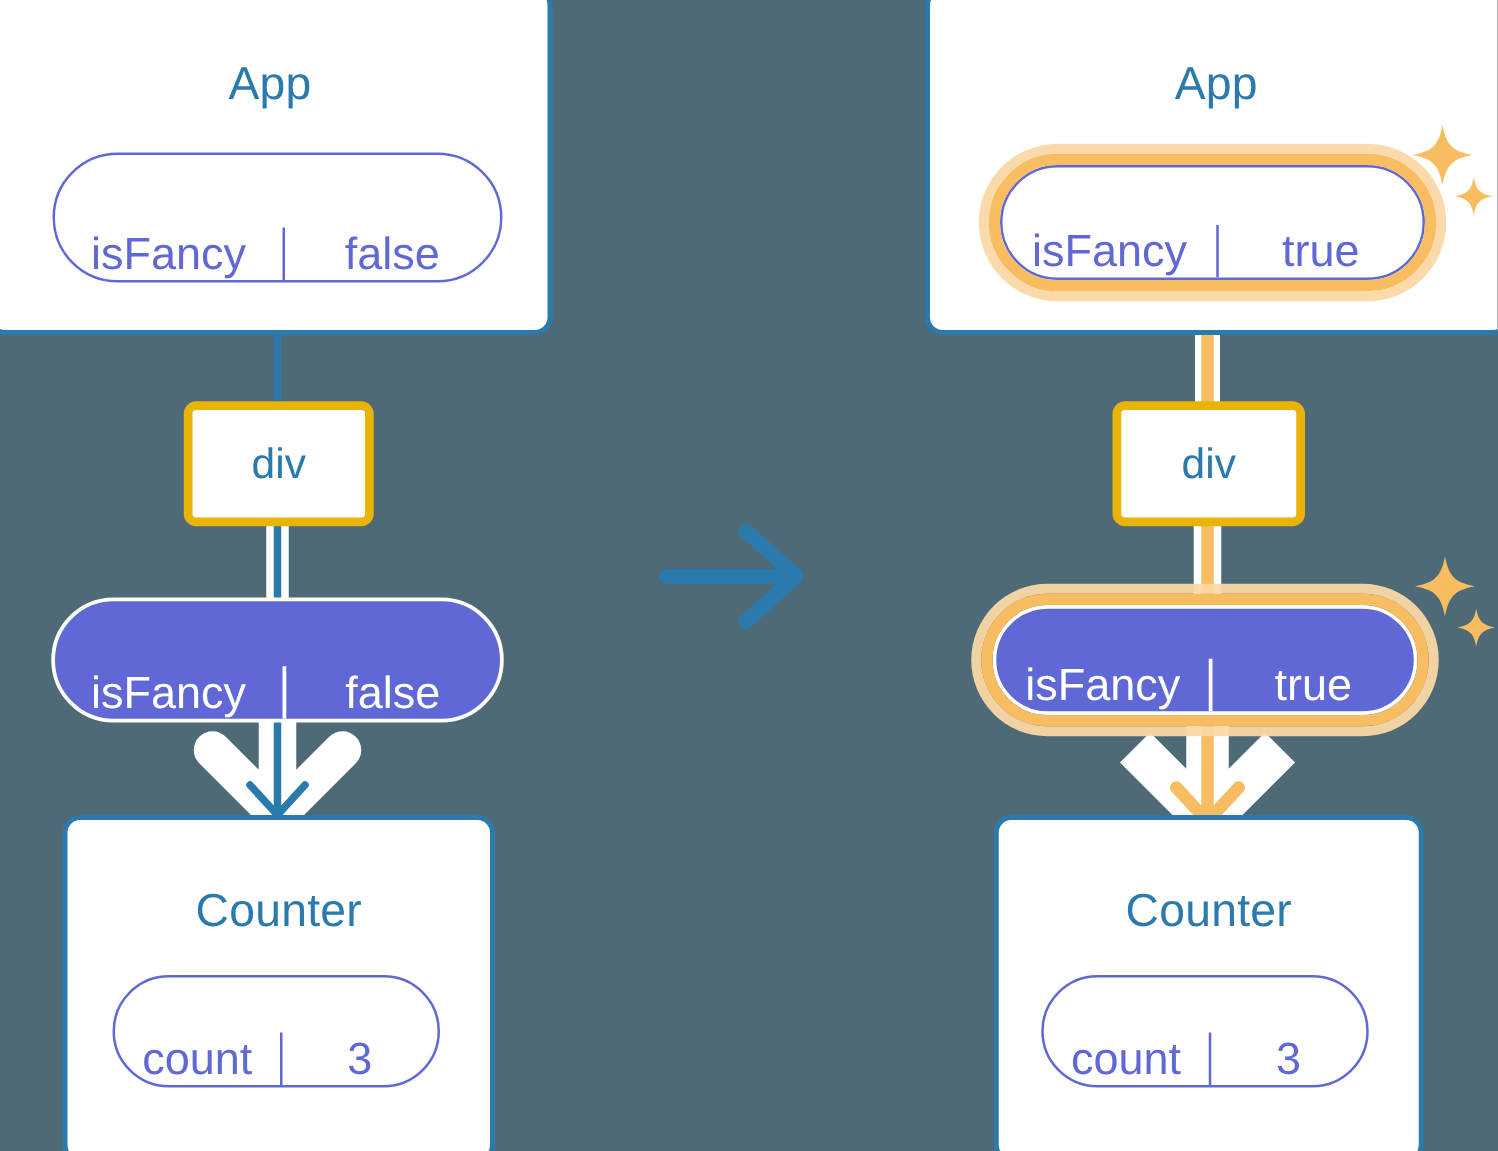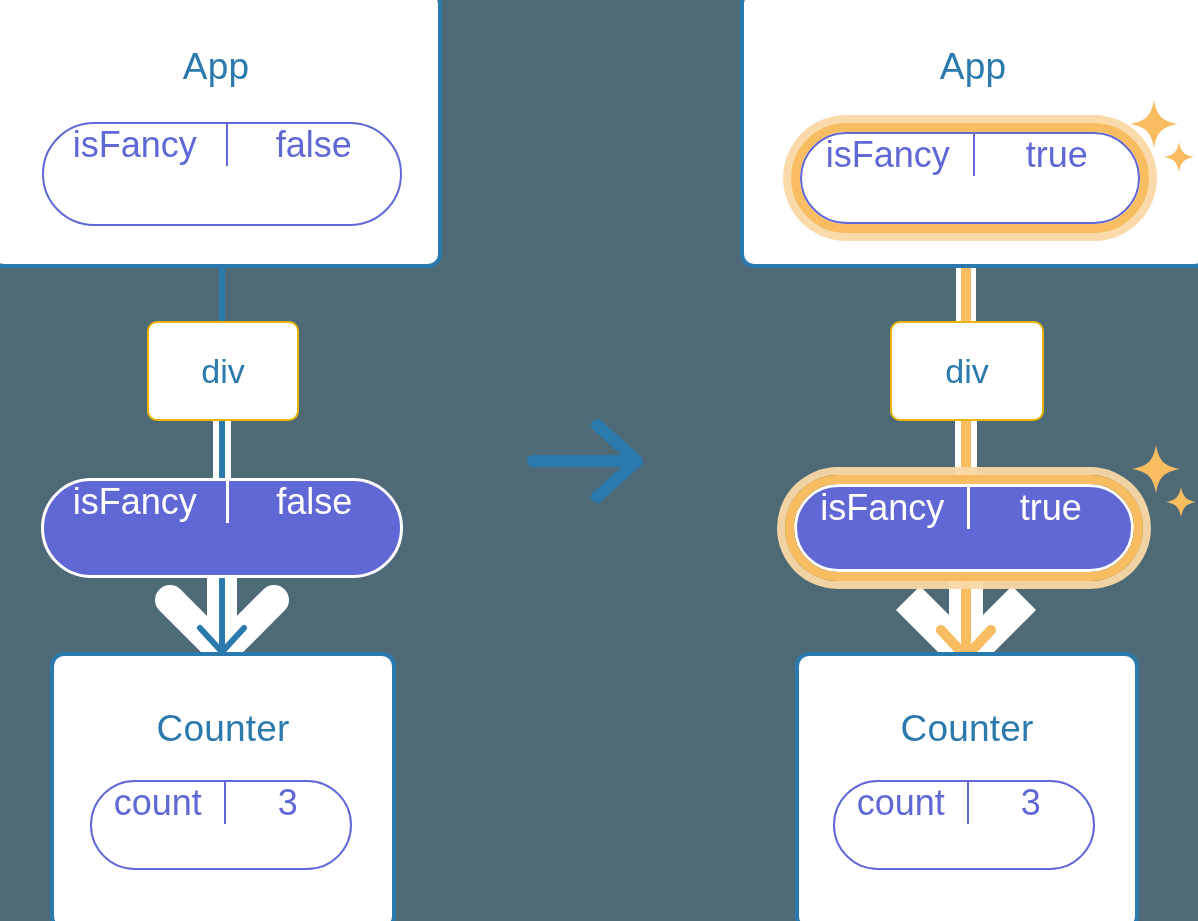--- a/index.html
+++ b/index.html
@@ -39,35 +39,35 @@
     width: 100%;
     text-align: center;
     color: #2b7aad;
     font-size: 37px;
     font-weight: 400;
     letter-spacing: 0.2px;
   }
   .tag-box {
     position: absolute;
     background: #ffffff;
-    border: 2px solid #eab308;
+    border: 7px solid #eab308;
     border-radius: 10px;
     box-sizing: border-box;
     display: flex;
     align-items: center;
     justify-content: center;
     color: #2b7aad;
     font-size: 34px;
   }
   
   .pill {
     position: absolute;
     box-sizing: border-box;
     display: flex;
-    align-items: flex-start;
+    align-items: flex-end;
     border-radius: 999px;
     overflow: hidden;
   }
   .pill-outline {
     background: #ffffff;
     border: 2px solid #6068d6;
   }
   .pill-filled {
     background: #6068d6;
     border: 3px solid #ffffff;

